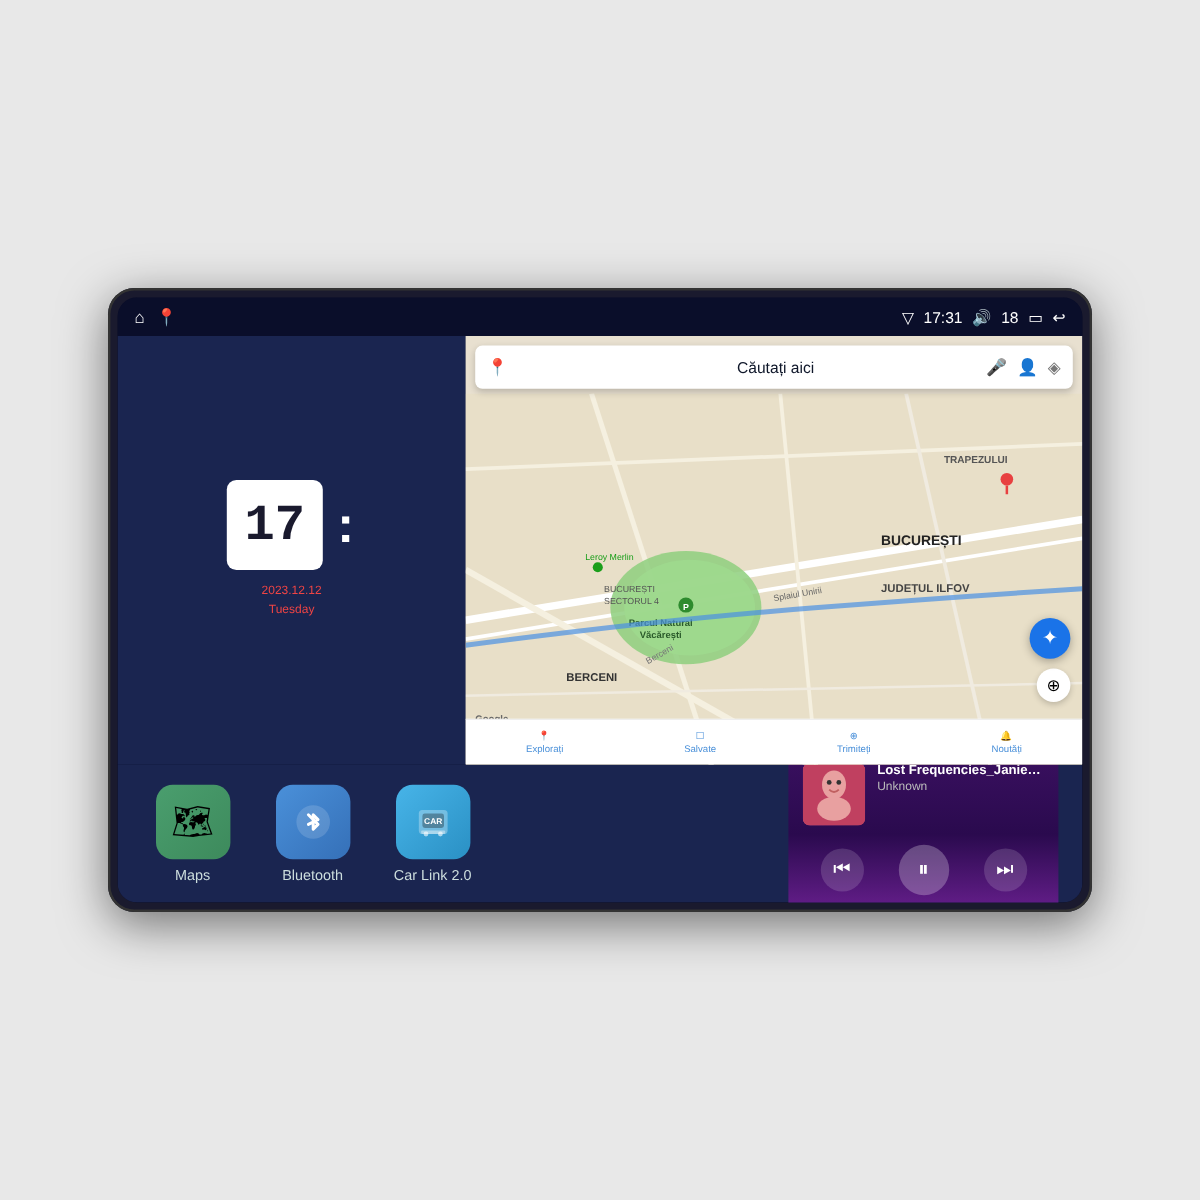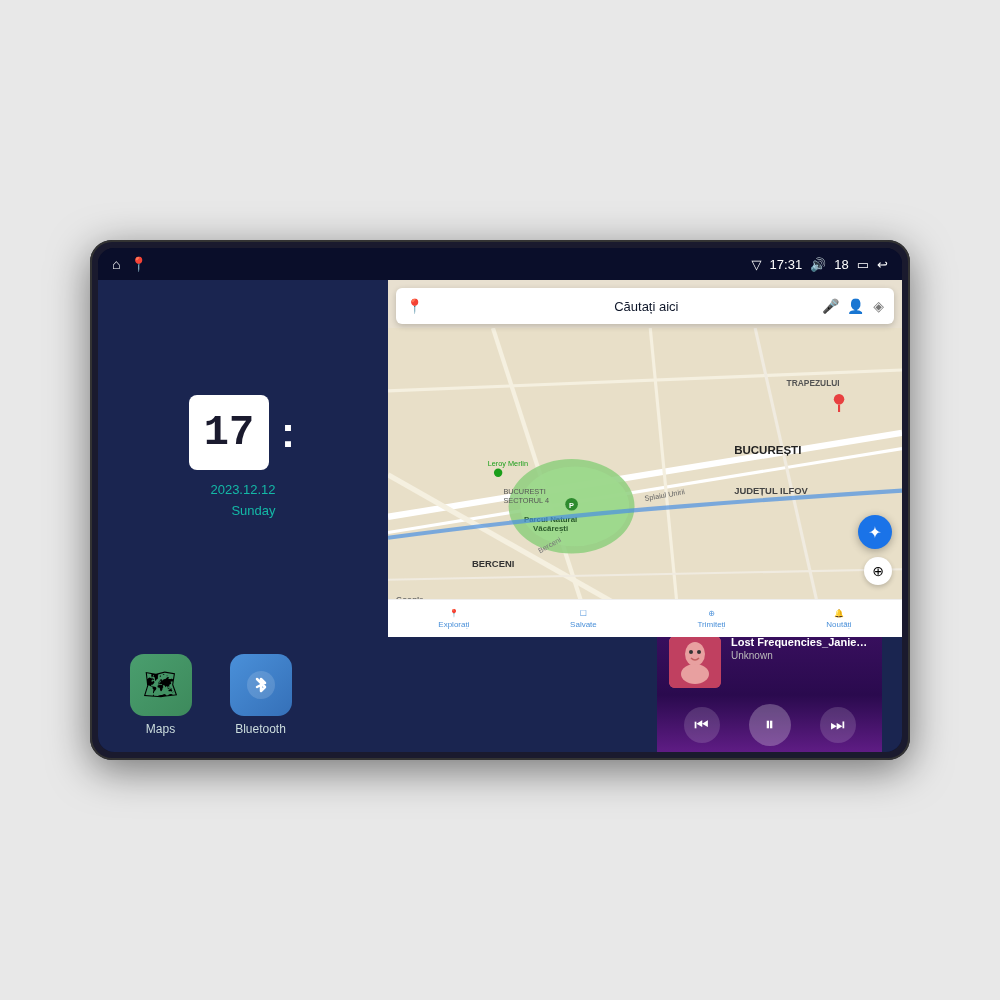--- a/index.html
+++ b/index.html
@@ -105,23 +105,23 @@
     }
 
     .clock-colon {
       font-size: 42px;
       color: #fff;
       font-weight: 700;
       margin: 0 2px;
     }
 
     .date-info {
-      text-align: right;
-      color: #14b8a6;
-      font-size: 13px;
+      text-align: center;
+      color: #ef4444;
+      font-size: 10px;
       line-height: 1.6;
     }
 
     
     .right-panel {
       flex: 1;
       background: #e8e0d0;
       position: relative;
       overflow: hidden;
     }
@@ -383,21 +383,21 @@
 
     <div class="main-content">
 
       <div class="left-panel">
         <div class="clock-widget">
           <div class="clock-block">17</div>
           <span class="clock-colon">:</span>
         </div>
         <div class="date-info">
           <div>2023.12.12</div>
-          <div>Sunday</div>
+          <div>Tuesday</div>
         </div>
       </div>
 
       <div class="right-panel">
 
         <div class="map-search-bar">
           <span style="font-size:14px; color:#e84040;">📍</span>
           <span style="font-size:13px; color:#0f172a;">Căutați aici</span>
           <div class="map-search-icons">
             <span style="font-size:14px; color:#777;">🎤</span>
@@ -492,20 +492,33 @@
         <div class="app-icon">
           <div class="app-icon-img bt-icon-bg">
             <svg width="36" height="36" viewBox="0 0 36 36">
               <circle cx="18" cy="18" r="14" fill="rgba(255,255,255,0.15)"></circle>
               <path d="M14 12 L22 20 L18 24 L18 12 L22 16 L14 20" stroke="white" stroke-width="2.5" fill="none" stroke-linecap="round" stroke-linejoin="round"></path>
             </svg>
           </div>
           <span class="app-icon-label">Bluetooth</span>
         </div>
 
+        <div class="app-icon">
+          <div class="app-icon-img carlink-icon-bg">
+            <svg width="36" height="36" viewBox="0 0 36 36">
+              <rect x="6" y="8" width="24" height="20" rx="3" fill="rgba(255,255,255,0.3)"></rect>
+              <rect x="9" y="11" width="18" height="12" rx="2" fill="rgba(0,0,0,0.3)"></rect>
+              <circle cx="12" cy="28" r="2" fill="rgba(255,255,255,0.6)"></circle>
+              <circle cx="24" cy="28" r="2" fill="rgba(255,255,255,0.6)"></circle>
+              <rect x="8" y="25" width="20" height="3" rx="1" fill="rgba(255,255,255,0.4)"></rect>
+              <text x="18" y="20" text-anchor="middle" font-size="7" fill="#fff" font-weight="bold">CAR</text>
+            </svg>
+          </div>
+          <span class="app-icon-label">Car Link 2.0</span>
+        </div>
 
       </div>
 
       <div class="music-panel">
         <div class="music-top">
           <div class="album-art">
             <div class="album-art-inner">
 
               <svg width="52" height="52" viewBox="0 0 52 52">
                 <rect width="52" height="52" fill="#c04060"></rect>

